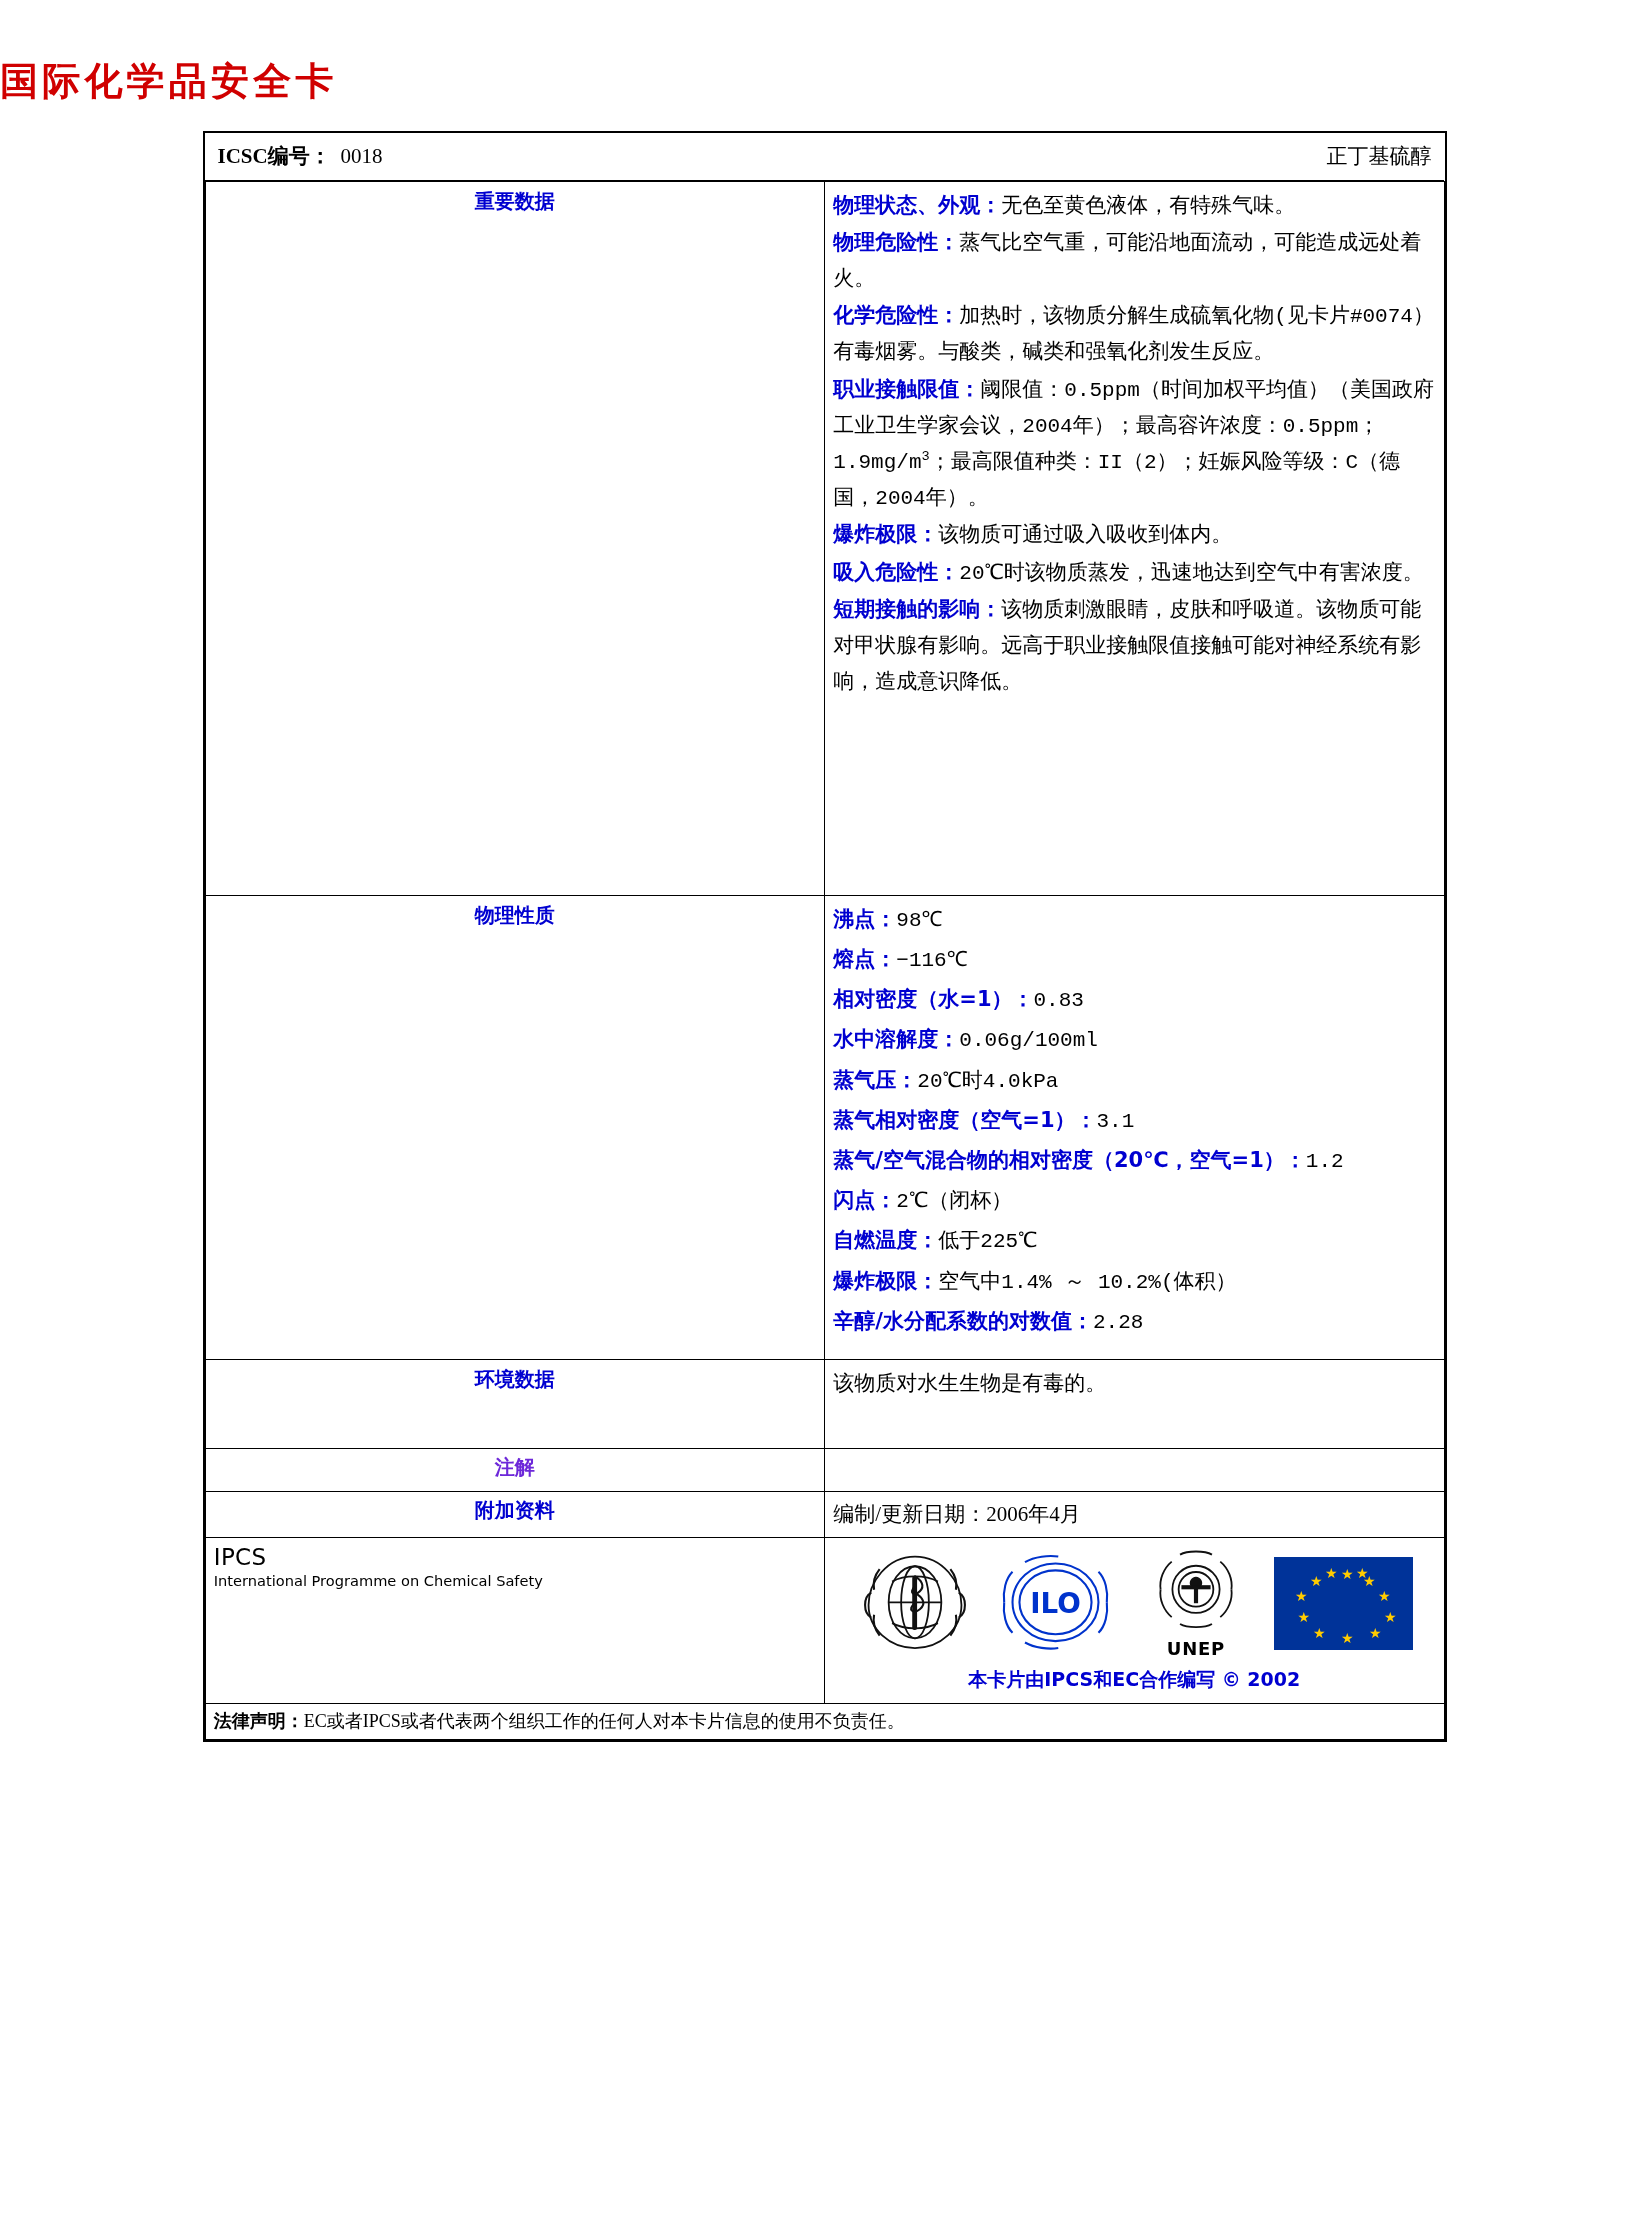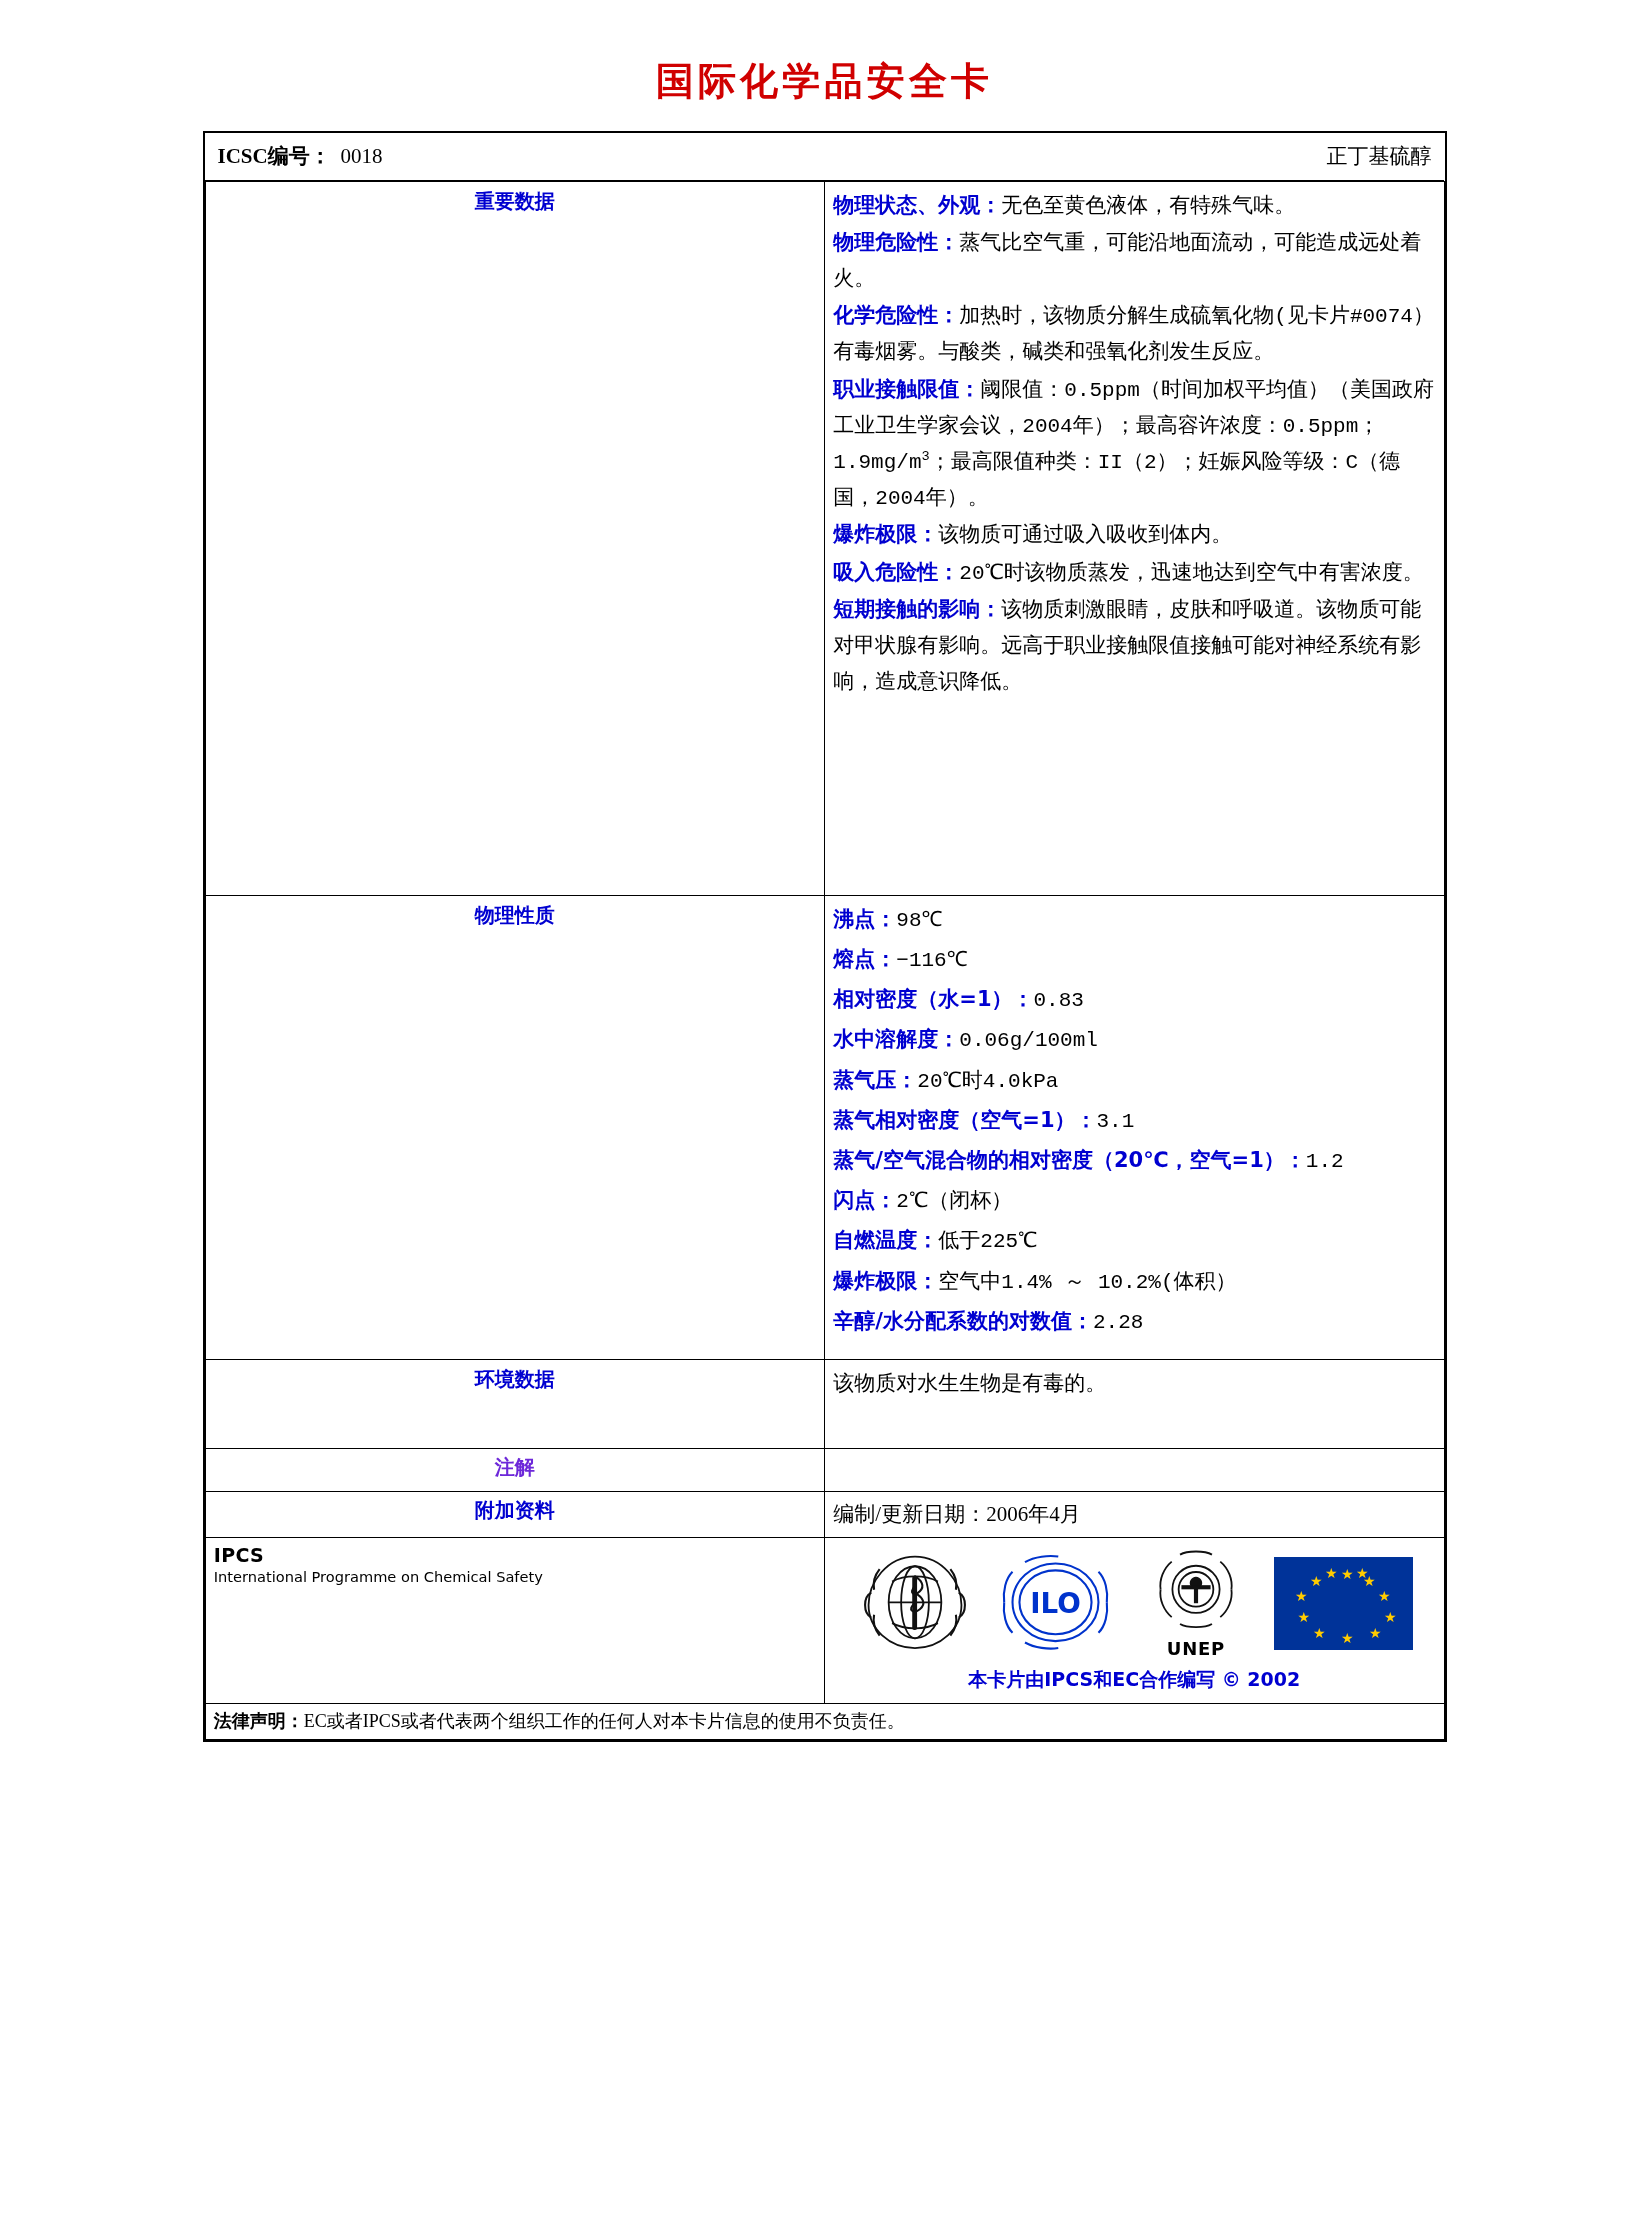--- a/index.html
+++ b/index.html
@@ -11,21 +11,20 @@
     width: 1649px;
     font-family: "Liberation Serif", "DejaVu Serif", serif;
     color: #000000;
   }
   .page {
     width: 1649px;
     box-sizing: border-box;
     padding: 42px 0 0 0;
   }
   .doc-title {
-    text-align: center;
     color: #d00000;
     font-family: "Liberation Serif", serif;
     font-weight: bold;
     font-size: 38px;
     letter-spacing: 4.2px;
     margin: 14px 0 23.6px 0;
   }
   .card {
     margin: 0 auto;
     width: 1244px;
@@ -87,22 +86,22 @@
   .logos-row td {
     padding: 0;
   }
   .ipcs-cell {
     width: 167px;
     padding: 12.5px 9.7px 12.5px 15.3px;
     vertical-align: top;
   }
   .ipcs-title {
     font-family: "DejaVu Sans", "Liberation Sans", sans-serif;
-    font-weight: bold;
-    font-size: 19px;
+    font-weight: normal;
+    font-size: 23px;
     letter-spacing: 0.3px;
   }
   .ipcs-sub {
     font-family: "DejaVu Sans", "Liberation Sans", sans-serif;
     font-size: 14.6px;
     line-height: 1.28;
     margin-top: 2.8px;
   }
   .logos-wrap {
     display: flex;

